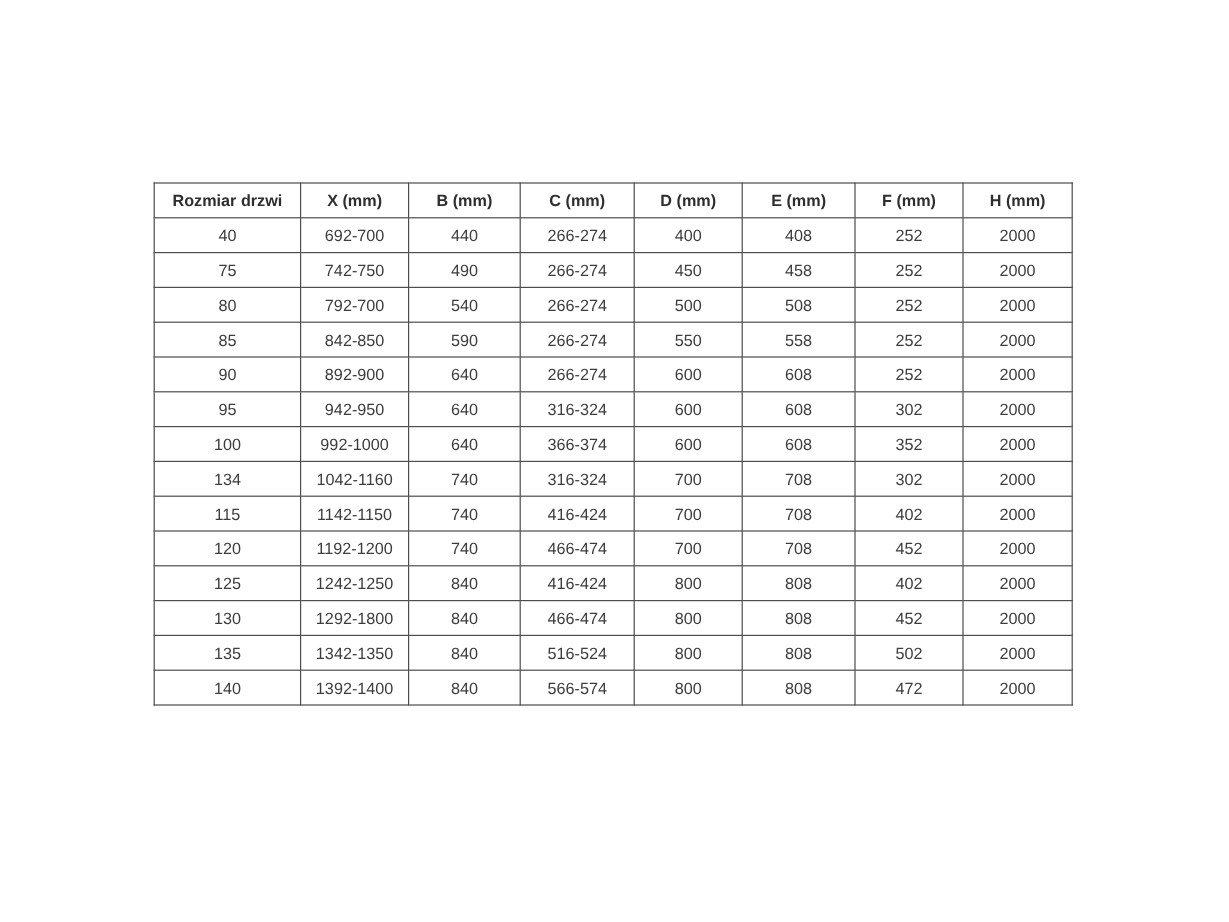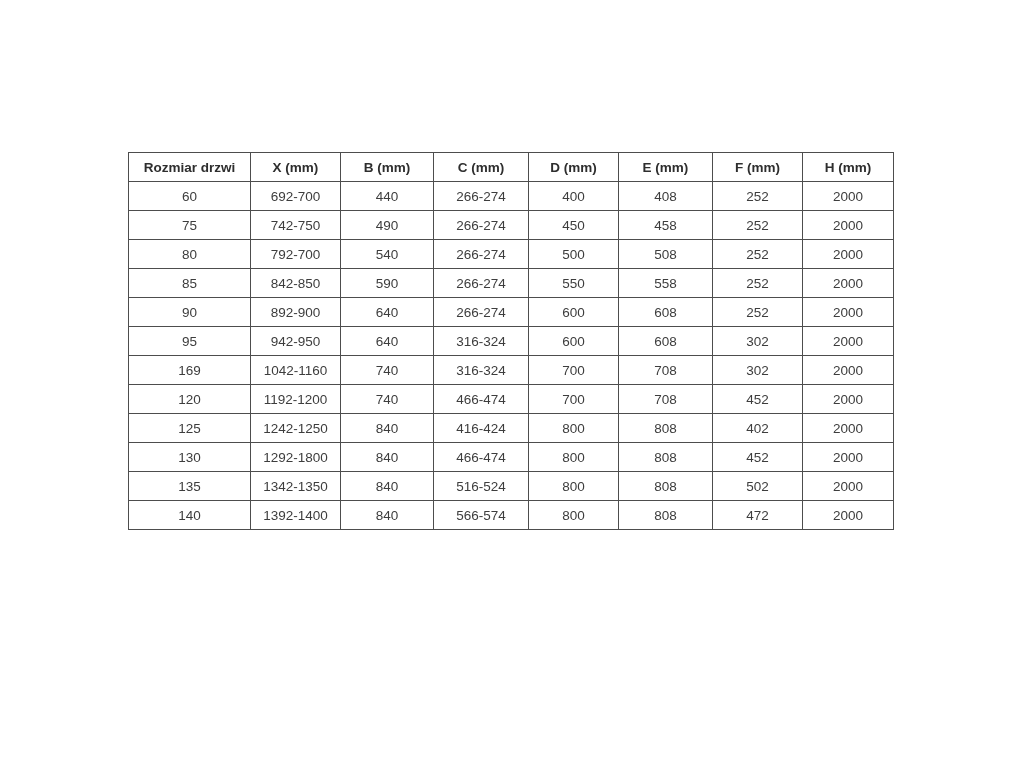--- a/index.html
+++ b/index.html
@@ -69,21 +69,21 @@
           <th>B (mm)</th>
           <th>C (mm)</th>
           <th>D (mm)</th>
           <th>E (mm)</th>
           <th>F (mm)</th>
           <th>H (mm)</th>
         </tr>
     </thead>
     <tbody>
         <tr>
-          <td>60</td>
+          <td>40</td>
           <td>692-700</td>
           <td>440</td>
           <td>266-274</td>
           <td>400</td>
           <td>408</td>
           <td>252</td>
           <td>2000</td>
         </tr>
         <tr>
           <td>75</td>
@@ -129,27 +129,47 @@
           <td>95</td>
           <td>942-950</td>
           <td>640</td>
           <td>316-324</td>
           <td>600</td>
           <td>608</td>
           <td>302</td>
           <td>2000</td>
         </tr>
         <tr>
-          <td>169</td>
+          <td>100</td>
+          <td>992-1000</td>
+          <td>640</td>
+          <td>366-374</td>
+          <td>600</td>
+          <td>608</td>
+          <td>352</td>
+          <td>2000</td>
+        </tr>
+        <tr>
+          <td>134</td>
           <td>1042-1160</td>
           <td>740</td>
           <td>316-324</td>
           <td>700</td>
           <td>708</td>
           <td>302</td>
+          <td>2000</td>
+        </tr>
+        <tr>
+          <td>115</td>
+          <td>1142-1150</td>
+          <td>740</td>
+          <td>416-424</td>
+          <td>700</td>
+          <td>708</td>
+          <td>402</td>
           <td>2000</td>
         </tr>
         <tr>
           <td>120</td>
           <td>1192-1200</td>
           <td>740</td>
           <td>466-474</td>
           <td>700</td>
           <td>708</td>
           <td>452</td>

